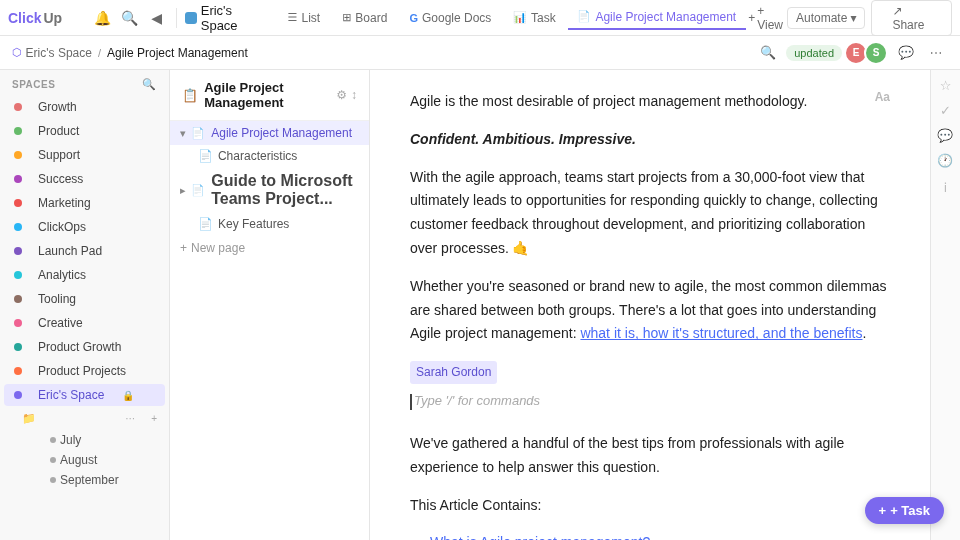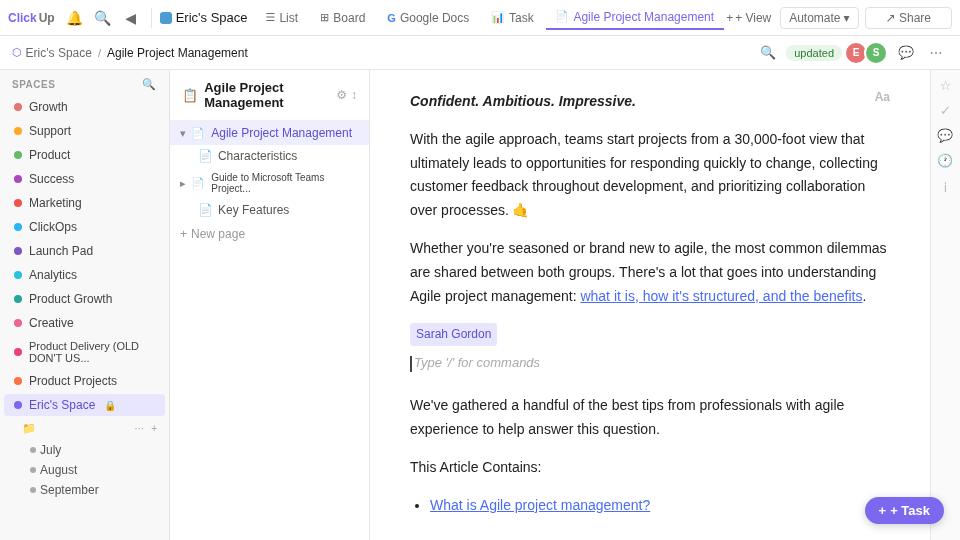--- a/index.html
+++ b/index.html
@@ -1,20 +1,20 @@
 <!DOCTYPE html>
 <html><head>
   <meta charset="utf-8">
   <style>
     * { box-sizing: border-box; margin: 0; padding: 0; }
     body { font-family: -apple-system, BlinkMacSystemFont, 'Segoe UI', sans-serif; font-size: 13px; color: #1a1a1a; display: flex; flex-direction: column; height: 540px; width: 960px; overflow: hidden; background: #fff; }
 
     
     .topbar { height: 36px; background: #fff; border-bottom: 1px solid #e5e5e5; display: flex; align-items: center; padding: 0 8px; gap: 4px; flex-shrink: 0; }
-    .topbar-logo { font-weight: 700; font-size: 12px; color: #7b68ee; margin-right: 4px; display: flex; align-items: center; gap: 2px; }
+    .topbar-logo { font-weight: 700; font-size: 14px; color: #7b68ee; margin-right: 25px; display: flex; align-items: center; gap: 2px; }
     .topbar-logo span { color: #737373; }
     .topbar-icon-btn { width: 24px; height: 24px; display: flex; align-items: center; justify-content: center; border-radius: 4px; cursor: pointer; color: #6b6b6b; font-size: 14px; }
     .topbar-divider { width: 1px; height: 20px; background: #e5e5e5; margin: 0 4px; }
     .topbar-space { font-size: 13px; color: #1a1a1a; display: flex; align-items: center; gap: 4px; cursor: pointer; }
     .topbar-space .dot { width: 12px; height: 12px; border-radius: 3px; background: #4b9cd3; display: inline-block; }
     .topbar-nav { display: flex; align-items: center; gap: 2px; margin-left: 4px; }
     .tab { padding: 4px 10px; font-size: 12px; color: #6b6b6b; cursor: pointer; display: flex; align-items: center; gap: 4px; border-radius: 4px; white-space: nowrap; }
     .tab.active { color: #7b68ee; border-bottom: 2px solid #7b68ee; border-radius: 0; }
     .tab-icon { font-size: 11px; }
     .topbar-right { margin-left: auto; display: flex; align-items: center; gap: 6px; }
@@ -33,26 +33,26 @@
     .avatar { width: 24px; height: 24px; border-radius: 50%; background: #e57373; display: flex; align-items: center; justify-content: center; font-size: 10px; color: #fff; font-weight: 600; margin-left: -4px; border: 2px solid #fff; }
     .avatar.green { background: #66bb6a; }
     .bc-icon-btn { width: 24px; height: 24px; display: flex; align-items: center; justify-content: center; cursor: pointer; color: #6b6b6b; font-size: 13px; border-radius: 4px; }
 
     
     .main-layout { display: flex; flex: 1; overflow: hidden; }
 
     
     .left-sidebar { width: 170px; background: #f8f8f8; border-right: 1px solid #e5e5e5; display: flex; flex-direction: column; overflow-y: auto; flex-shrink: 0; }
     .sidebar-spaces-header { padding: 8px 12px 4px; font-size: 10px; font-weight: 600; color: #999; letter-spacing: 0.5px; display: flex; align-items: center; justify-content: space-between; }
-    .sidebar-item { padding: 4px 8px 4px 10px; font-size: 12px; color: #444; cursor: pointer; display: flex; align-items: center; gap: 7px; border-radius: 4px; margin: 1px 4px; }
+    .sidebar-item { padding: 4px 8px 4px 10px; font-size: 12px; color: #444; cursor: pointer; display: flex; align-items: center; gap: 16px; border-radius: 4px; margin: 1px 4px; }
     .sidebar-item.active { background: #e8e6ff; color: #5b4fcf; font-weight: 500; }
     .sidebar-item .si-dot { width: 8px; height: 8px; border-radius: 50%; flex-shrink: 0; }
     .sidebar-item .si-icon { font-size: 11px; flex-shrink: 0; }
     .sidebar-item.indent1 { padding-left: 18px; }
-    .summer-leaf { padding: 3px 8px 3px 30px; font-size: 12px; color: #555; cursor: pointer; display: flex; align-items: center; gap: 4px; }
+    .summer-leaf { padding: 3px 8px 3px 30px; font-size: 12px; color: #555; cursor: pointer; display: flex; align-items: center; gap: 4px; margin-left: 20px; }
     .summer-leaf .leaf-dot { width: 6px; height: 6px; border-radius: 50%; background: #aaa; }
 
     
     .mid-panel { width: 200px; background: #fff; border-right: 1px solid #e5e5e5; display: flex; flex-direction: column; overflow-y: auto; flex-shrink: 0; }
     .mid-header { padding: 10px 12px; display: flex; align-items: center; gap: 6px; border-bottom: 1px solid #f0f0f0; }
     .mid-header-icon { font-size: 13px; }
     .mid-header-title { font-size: 13px; font-weight: 600; color: #1a1a1a; flex: 1; }
     .mid-header-btns { display: flex; gap: 4px; }
     .mid-item { padding: 5px 10px; font-size: 12px; color: #444; cursor: pointer; display: flex; align-items: center; gap: 6px; }
     .mid-item.active { background: #eeeeff; color: #5b4fcf; font-weight: 500; }
@@ -165,58 +165,58 @@
   <div class="left-sidebar">
     <div class="sidebar-spaces-header">
       <span>SPACES</span>
       <span style="cursor:pointer;font-size:11px;">🔍</span>
     </div>
     <div class="sidebar-item">
       <span class="si-dot" style="background:#e57373;"></span>
       <span>Growth</span>
     </div>
     <div class="sidebar-item">
+      <span class="si-dot" style="background:#66bb6a;"></span>
+      <span>Product</span>
+    </div>
+    <div class="sidebar-item">
       <span class="si-dot" style="background:#ffa726;"></span>
       <span>Support</span>
     </div>
     <div class="sidebar-item">
-      <span class="si-dot" style="background:#66bb6a;"></span>
-      <span>Product</span>
-    </div>
-    <div class="sidebar-item">
       <span class="si-dot" style="background:#ab47bc;"></span>
       <span>Success</span>
     </div>
     <div class="sidebar-item">
       <span class="si-dot" style="background:#ef5350;"></span>
       <span>Marketing</span>
     </div>
     <div class="sidebar-item">
       <span class="si-dot" style="background:#29b6f6;"></span>
       <span>ClickOps</span>
     </div>
     <div class="sidebar-item">
       <span class="si-dot" style="background:#7e57c2;"></span>
       <span>Launch Pad</span>
     </div>
     <div class="sidebar-item">
       <span class="si-dot" style="background:#26c6da;"></span>
       <span>Analytics</span>
     </div>
     <div class="sidebar-item">
+      <span class="si-dot" style="background:#8d6e63;"></span>
+      <span>Tooling</span>
+    </div>
+    <div class="sidebar-item">
+      <span class="si-dot" style="background:#f06292;"></span>
+      <span>Creative</span>
+    </div>
+    <div class="sidebar-item">
       <span class="si-dot" style="background:#26a69a;"></span>
       <span>Product Growth</span>
-    </div>
-    <div class="sidebar-item">
-      <span class="si-dot" style="background:#f06292;"></span>
-      <span>Creative</span>
-    </div>
-    <div class="sidebar-item">
-      <span class="si-dot" style="background:#ec407a;"></span>
-      <span style="font-size:11px;">Product Delivery (OLD DON'T US...</span>
     </div>
     <div class="sidebar-item">
       <span class="si-dot" style="background:#ff7043;"></span>
       <span>Product Projects</span>
     </div>
     <div class="sidebar-item active">
       <span class="si-dot" style="background:#7b68ee;"></span>
       <span>Eric's Space</span>
       <span style="font-size:10px;margin-left:2px;">🔒</span>
     </div>
@@ -257,37 +257,38 @@
       <span>Agile Project Management</span>
     </div>
     <div class="mid-sub-item">
       <span class="mi-icon">📄</span>
       <span>Characteristics</span>
     </div>
 
     <div class="mid-item">
       <span style="font-size:11px;color:#888;">▸</span>
       <span class="mi-icon">📄</span>
-      <span style="font-size:10px;">Guide to Microsoft Teams Project...</span>
+      <span style="font-size:16px;font-weight:bold;">Guide to Microsoft Teams Project...</span>
     </div>
     <div class="mid-sub-item">
       <span class="mi-icon">📄</span>
       <span>Key Features</span>
     </div>
 
     <div class="mid-new-page">
       <span>+</span>
       <span>New page</span>
     </div>
   </div>
 
   <div class="content-area">
     <span class="doc-aa">Aa</span>
     <div class="doc-text">
 
+      <p>Agile is the most desirable of project management methodology.</p>
 
       <p class="italic-bold">Confident. Ambitious. Impressive.</p>
 
       <p>With the agile approach, teams start projects from a 30,000-foot view that ultimately leads to opportunities for responding quickly to change, collecting customer feedback throughout development, and prioritizing collaboration over processes. 🤙</p>
 
       <p>
         <span>Whether you're seasoned or brand new to agile, the most common dilemmas are shared between both groups. There's a lot that goes into understanding Agile project management: </span><a href="#">what it is, how it's structured, and the benefits</a><span>.</span>
       </p>
 
       <div style="margin-bottom:10px;">

